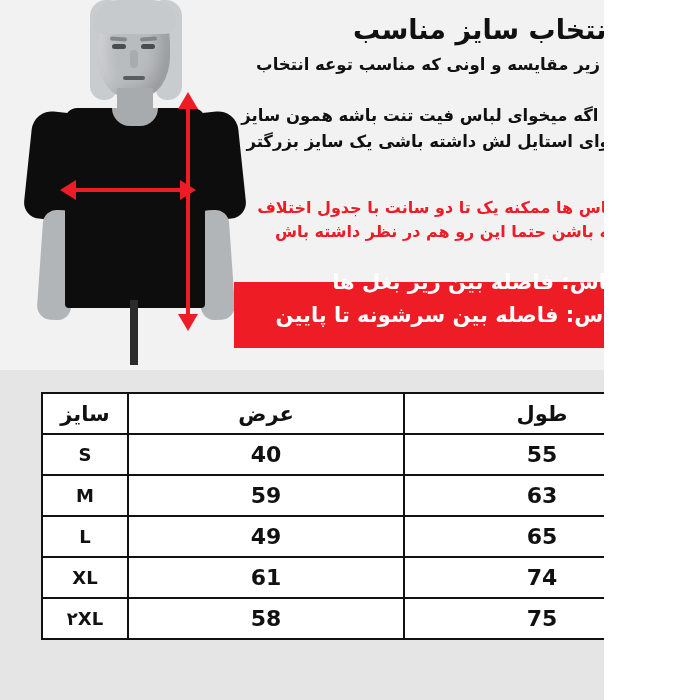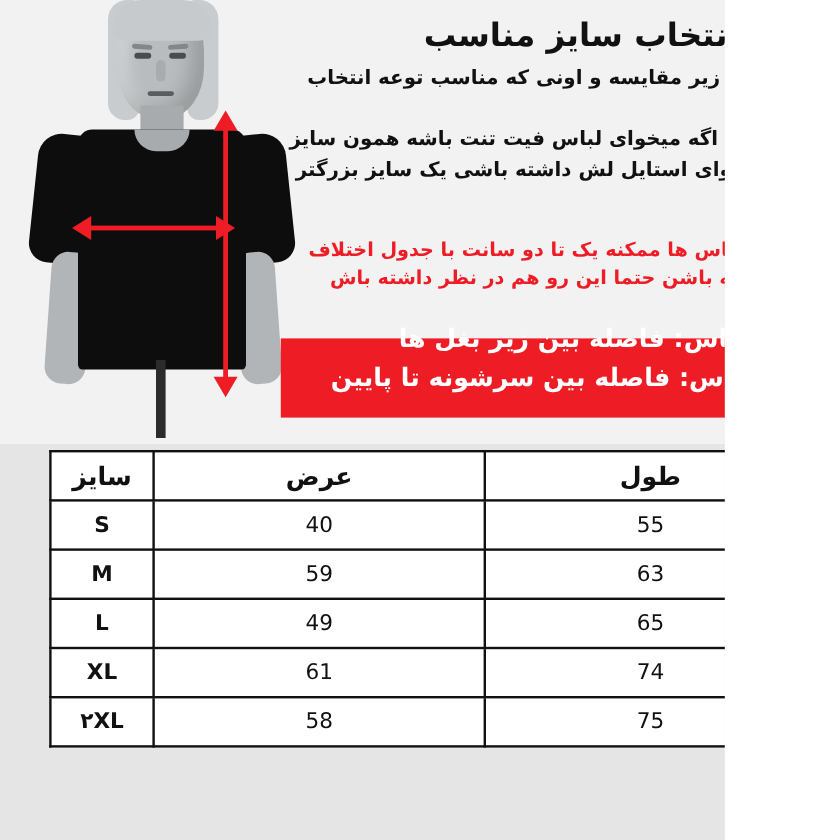--- a/index.html
+++ b/index.html
@@ -239,21 +239,21 @@
     font-size: 21px;
     font-weight: bold;
     line-height: 1.55;
     width: 100%;
   }
 
   
   .table-wrap {
     position: absolute;
     left: 30px;
-    top: 375px;
+    top: 392px;
     width: 640px;
     padding-left: 11px;
   }
   table.size-table {
     border-collapse: collapse;
     width: 640px;
     background: #ffffff;
     table-layout: fixed;
   }
   table.size-table th,
@@ -267,22 +267,22 @@
   }
   table.size-table th {
     font-size: 21px;
     direction: rtl;
   }
   table.size-table td.size-col {
     font-size: 18px;
     width: 84px;
   }
   table.size-table td.num {
-    font-size: 18px;
-    font-weight: normal;
+    font-size: 22px;
+    font-weight: bold;
   }
   table.size-table th.size-col {
     width: 84px;
   }
 </style>
 </head>
 <body>
 
 <div id="page">
 

